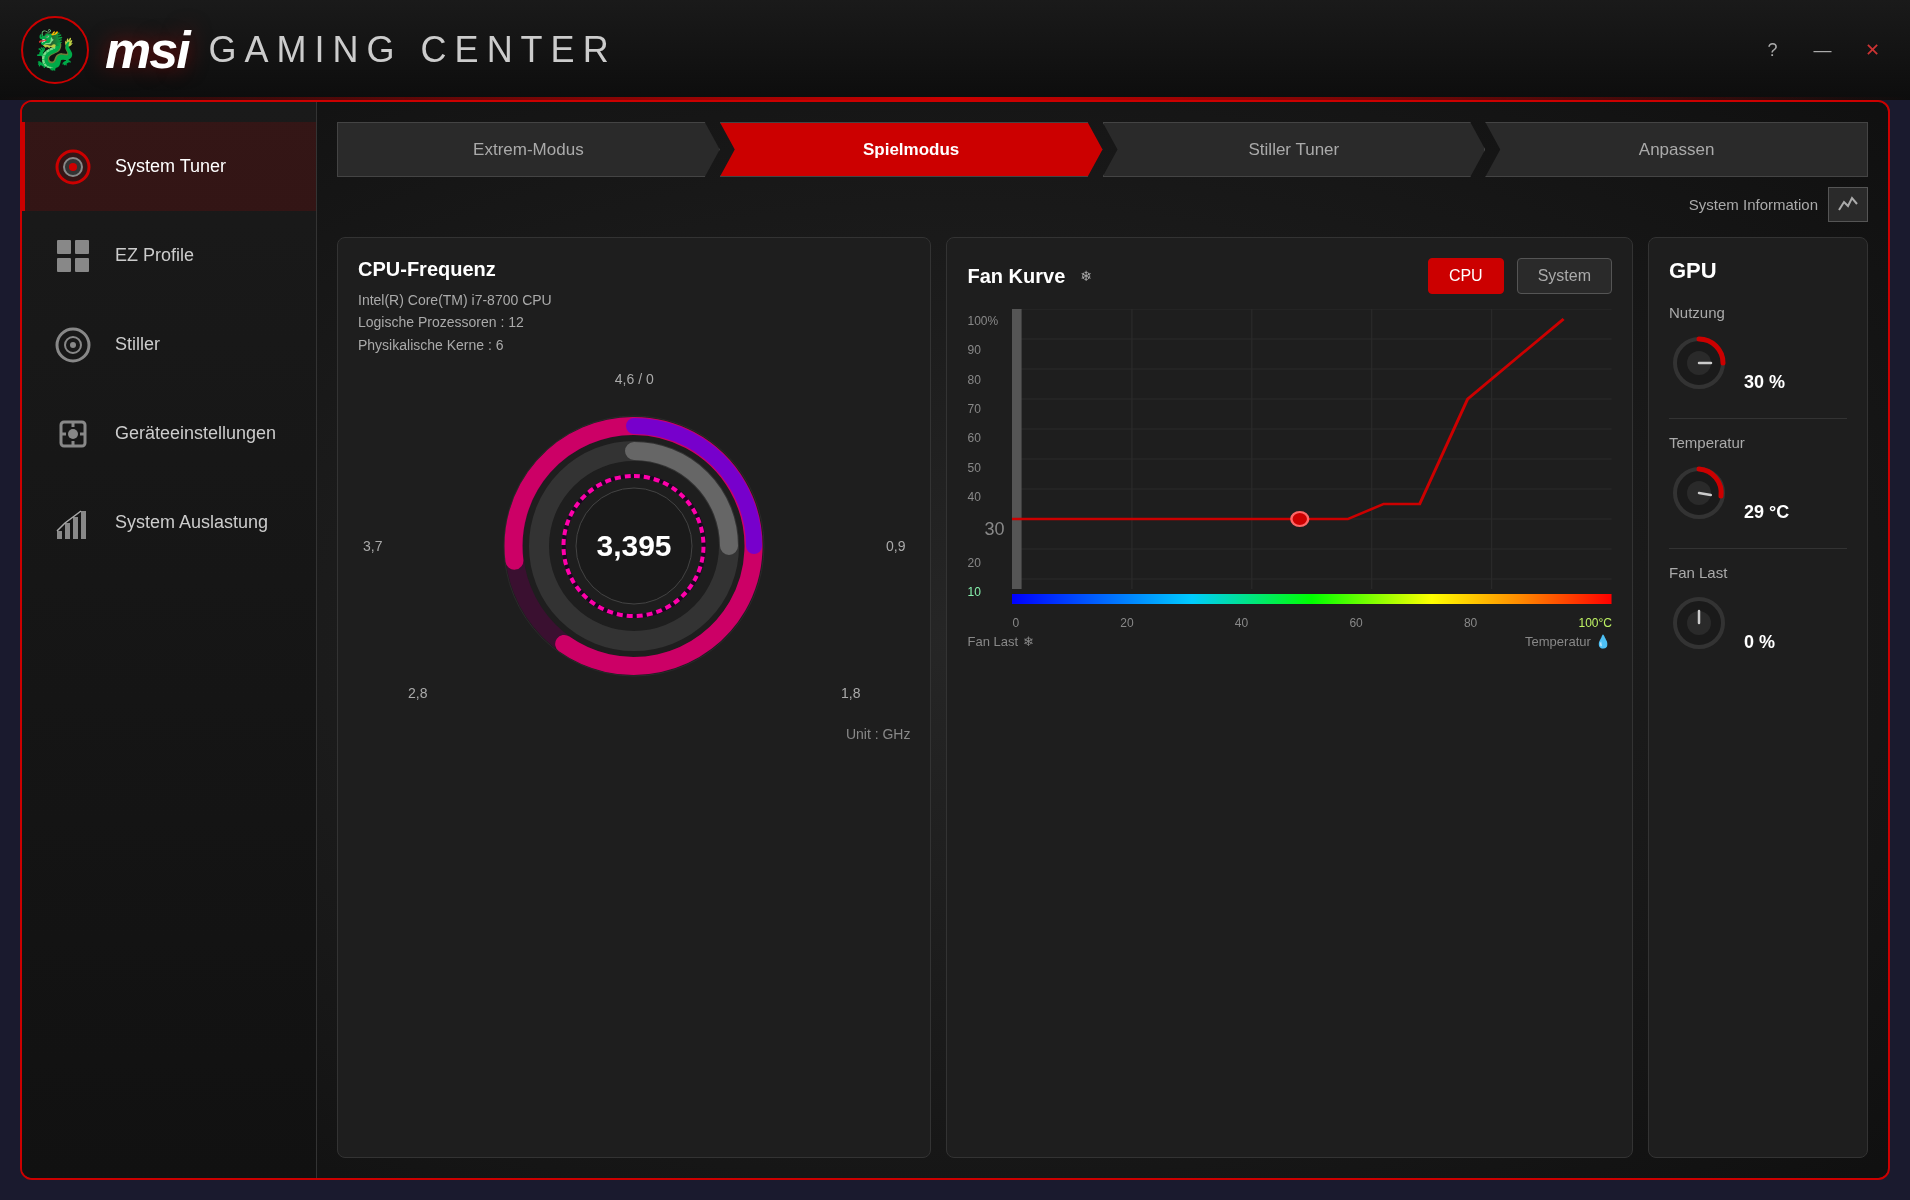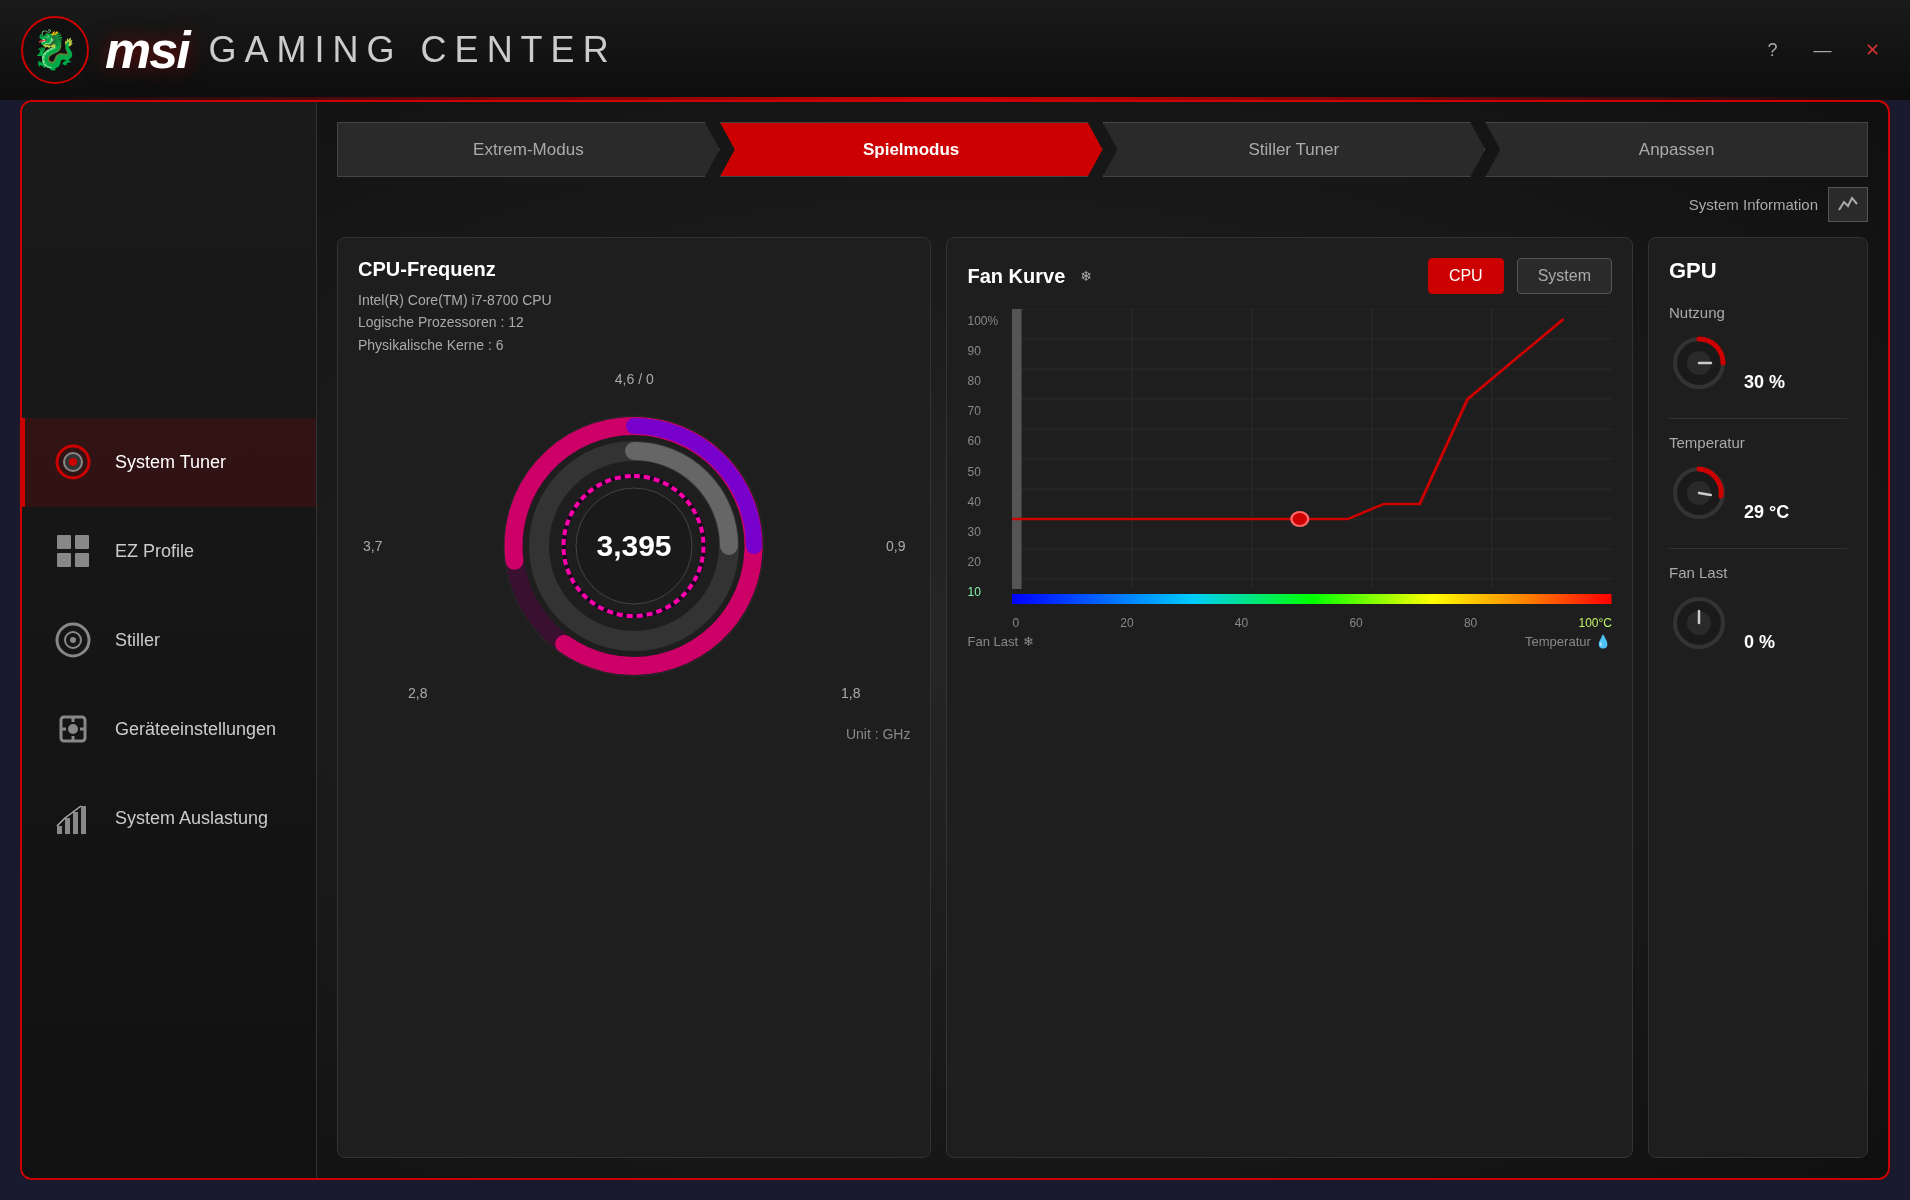--- a/index.html
+++ b/index.html
@@ -100,21 +100,20 @@
     
     .sidebar {
       width: 295px;
       min-width: 295px;
       background: linear-gradient(180deg, #1a1a1a 0%, #111111 100%);
       border-right: 1px solid #333;
       display: flex;
       flex-direction: column;
       padding: 20px 0;
       z-index: 1;
-      justify-content: center;
     }
     .sidebar-item {
       display: flex;
       align-items: center;
       gap: 20px;
       padding: 22px 25px;
       cursor: pointer;
       transition: background 0.2s;
       border-left: 3px solid transparent;
     }
@@ -481,21 +480,21 @@
         <div style="display:flex;gap:0;height:320px;">
 
           <div style="display:flex;flex-direction:column;justify-content:space-between;padding:5px 8px 30px 0;min-width:45px;">
             <span style="color:#888;font-size:12px;">100%</span>
             <span style="color:#888;font-size:12px;">90</span>
             <span style="color:#888;font-size:12px;">80</span>
             <span style="color:#888;font-size:12px;">70</span>
             <span style="color:#888;font-size:12px;">60</span>
             <span style="color:#888;font-size:12px;">50</span>
             <span style="color:#888;font-size:12px;">40</span>
-            <span style="color:#888;font-size:12px;">30</span>
+            <span style="color:#888;font-size:18px;text-align:right;">30</span>
             <span style="color:#888;font-size:12px;">20</span>
             <span style="color:#86efac;font-size:12px;">10</span>
           </div>
 
           <div class="chart-area" style="flex:1;position:relative;">
             <svg class="chart-svg" viewBox="0 0 500 300" preserveAspectRatio="none">
 
               <line x1="0" y1="0" x2="500" y2="0" stroke="#2a2a2a" stroke-width="1"></line>
               <line x1="0" y1="30" x2="500" y2="30" stroke="#2a2a2a" stroke-width="1"></line>
               <line x1="0" y1="60" x2="500" y2="60" stroke="#2a2a2a" stroke-width="1"></line>

